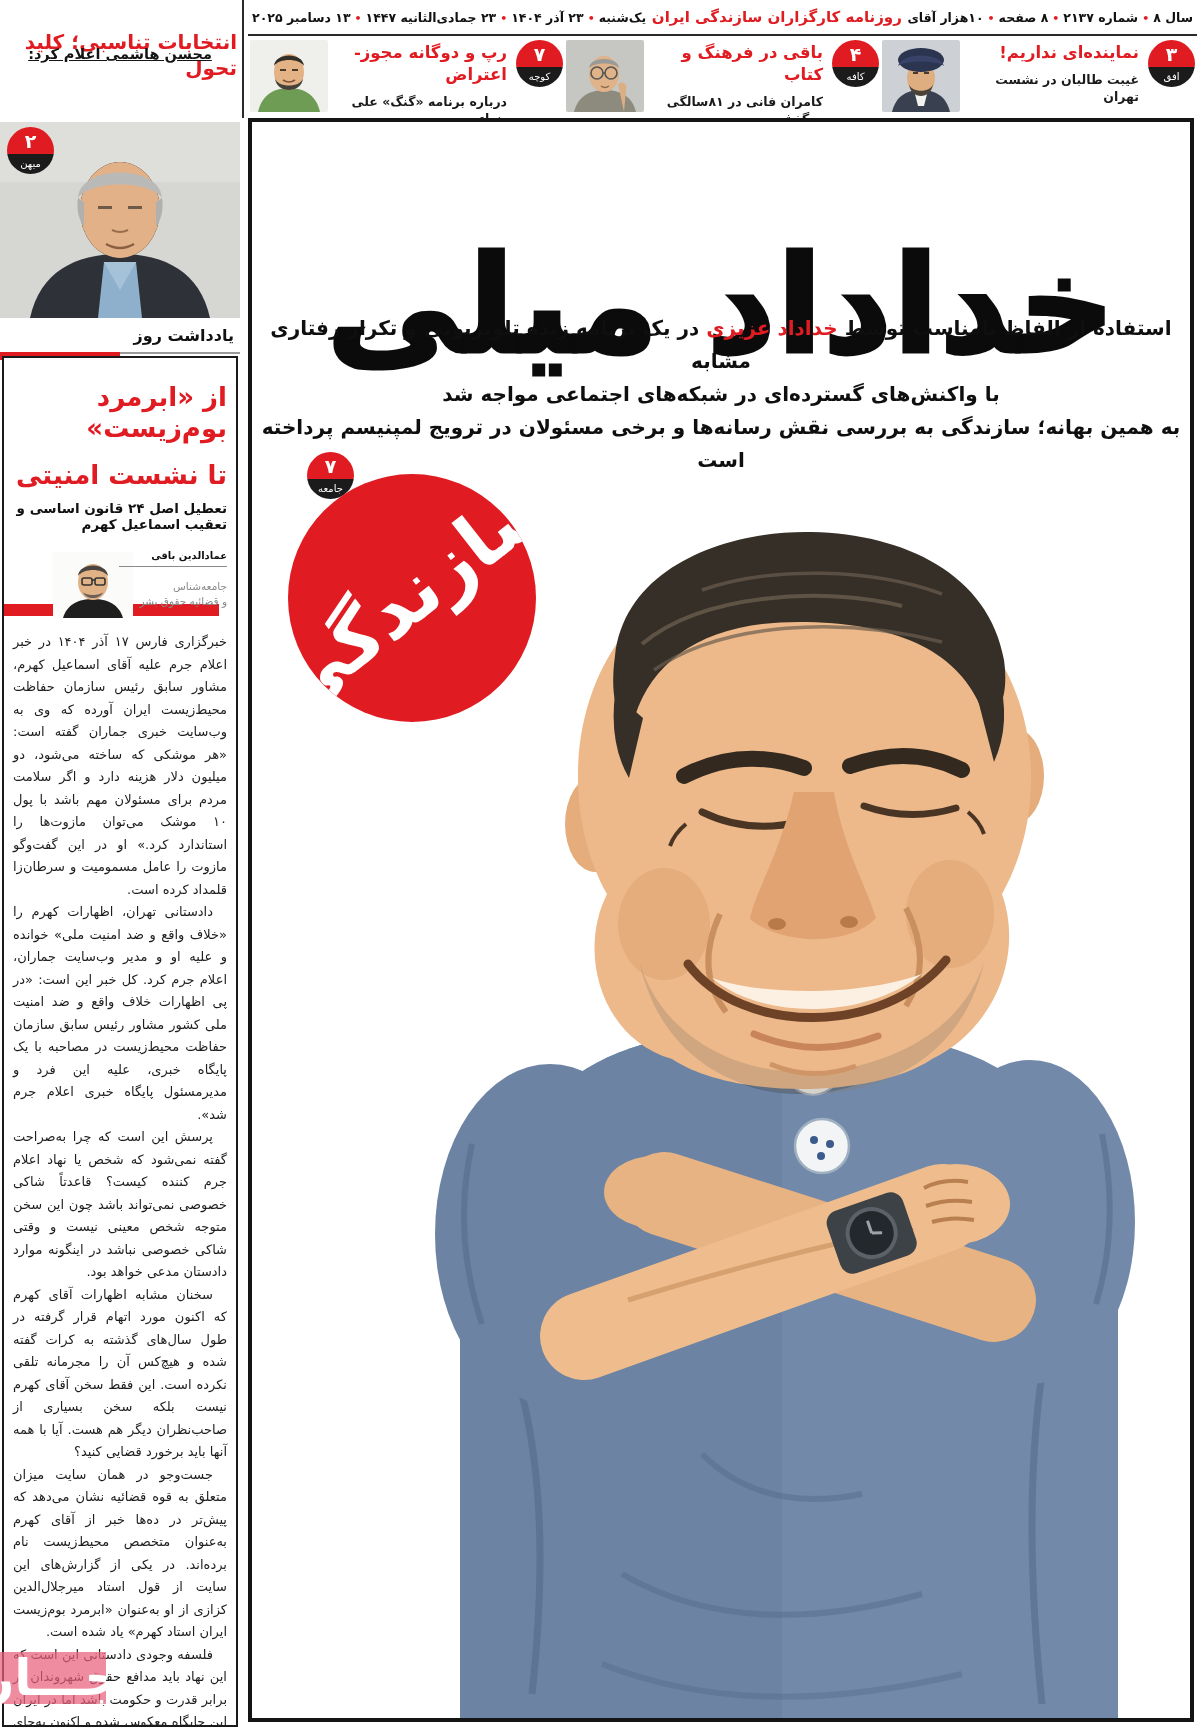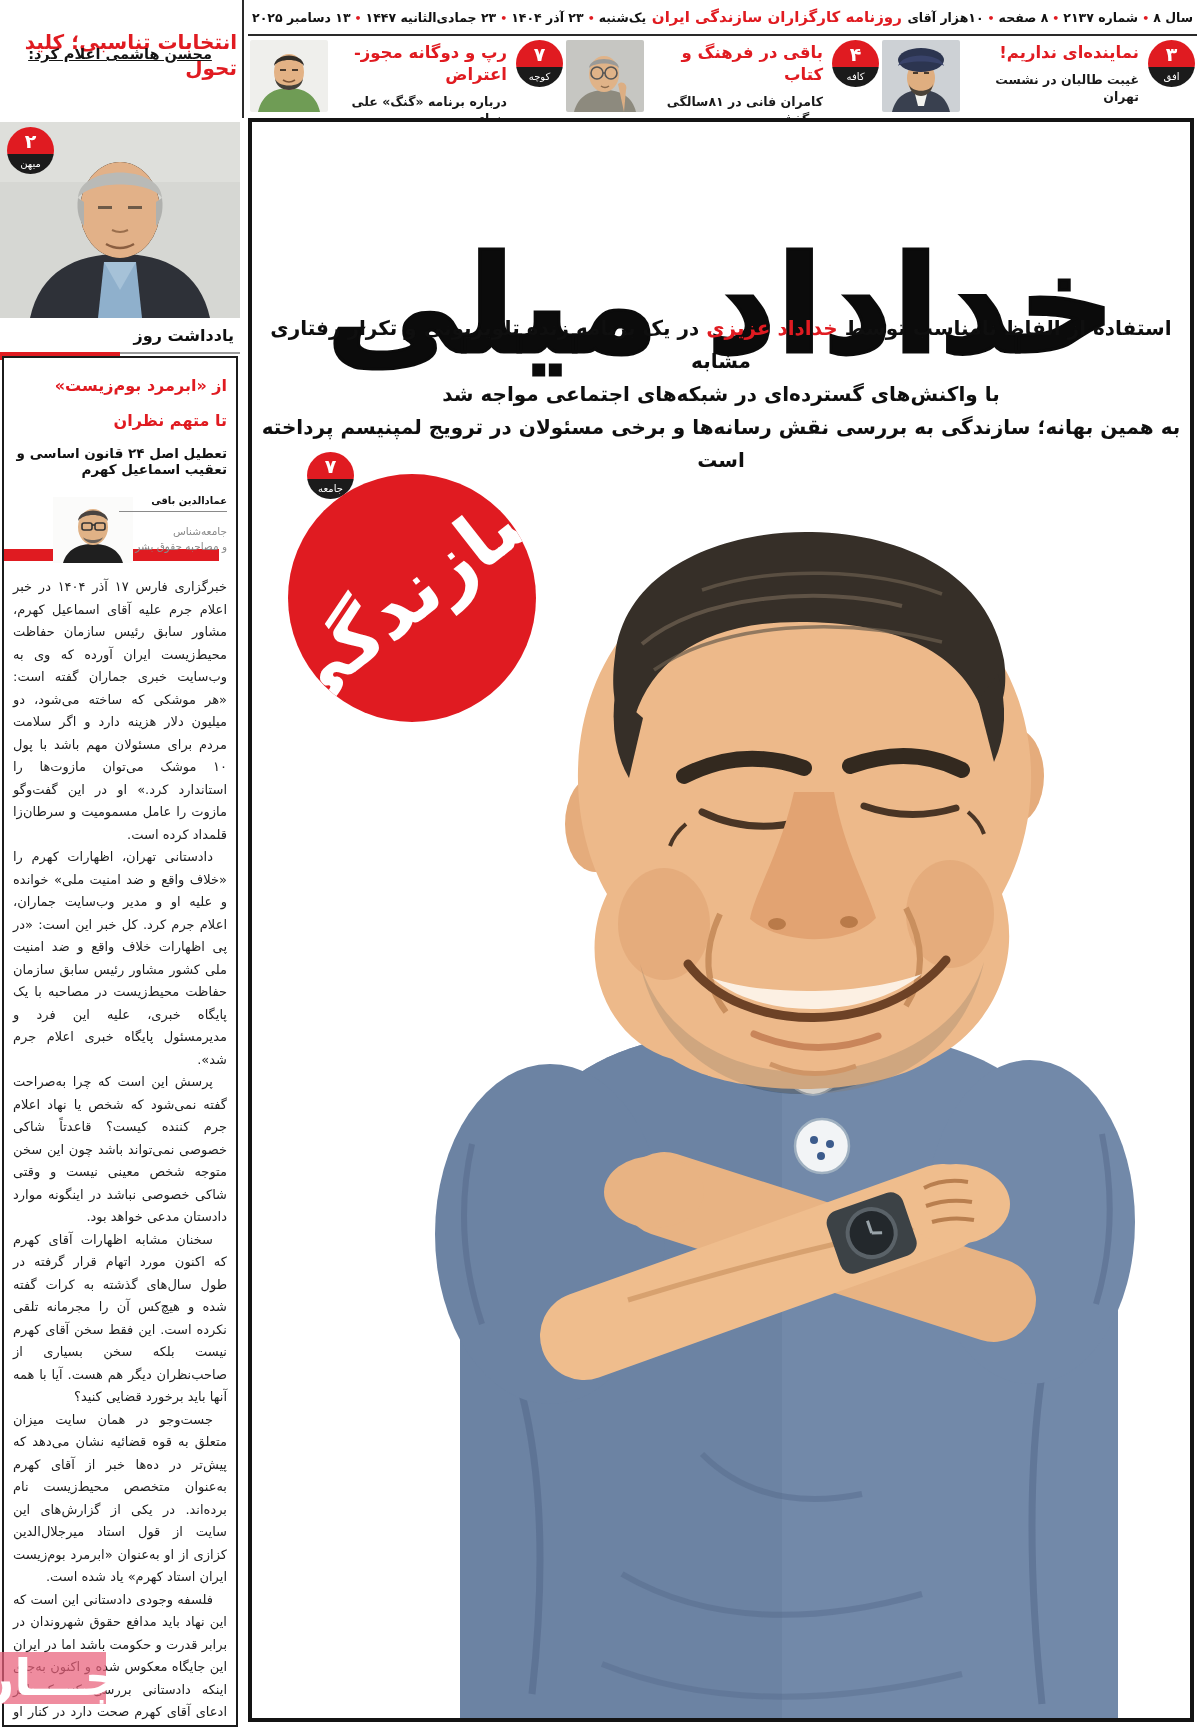--- a/index.html
+++ b/index.html
@@ -46,21 +46,21 @@
   .lt-badge{position:absolute;top:5px;right:186px;}
   .note-head{
     position:absolute;top:326px;left:0;width:240px;height:28px;box-sizing:border-box;
     border-bottom:2px solid #9a9a9a;font-size:16px;font-weight:bold;text-align:right;padding-right:6px;
   }
   .note-head .redbar{position:absolute;left:0;bottom:-8px;width:120px;height:8px;background:var(--accent);}
   .notebox{
     position:absolute;top:356px;left:2px;width:236px;height:1371px;box-sizing:border-box;
     border:2.5px solid #1b1b1b;background:#fff;overflow:hidden;padding:8px 9px;
   }
-  .nb-title{color:var(--accent);font-size:16px;line-height:31px;font-weight:bold;text-align:right;margin-top:4px;}
+  .nb-title{color:var(--accent);font-size:26px;line-height:31px;font-weight:bold;text-align:right;margin-top:16px;}
   .nb-sub{font-size:13.5px;font-weight:bold;text-align:right;margin-top:9px;color:#111;}
   .author{position:relative;height:72px;margin-top:14px;}
   .author .redband{position:absolute;left:-9px;right:8px;bottom:2px;height:12px;background:var(--accent);}
   .author .a-photo{position:absolute;left:40px;bottom:0;width:80px;height:66px;}
   .author .a-name{position:absolute;right:0;top:4px;width:108px;font-size:10px;font-weight:bold;text-align:right;border-bottom:1.5px solid #8a8a8a;padding-bottom:5px;}
   .author .a-role{position:absolute;right:0;top:33px;font-size:10.5px;color:#8a8a8a;text-align:right;line-height:15px;}
   .nb-body{margin-top:13px;font-size:13px;line-height:22.5px;text-align:justify;color:#1d1d1d;}
   .nb-body p{margin:0;text-indent:14px;}
   .nb-body p:first-child{text-indent:0;}
   .watermark{
@@ -205,41 +205,41 @@
       <div class="s">میهن</div>
     </div>
 
     <div class="note-head">
       <span>یادداشت روز</span>
       <div class="redbar"></div>
     </div>
 
     <div class="notebox">
       <div class="nb-title">از «ابرمرد بوم‌زیست»</div>
-      <div class="nb-title">تا متهم نظران</div>
+      <div class="nb-title">تا نشست امنیتی</div>
       <div class="nb-sub">تعطیل اصل ۲۴ قانون اساسی و تعقیب اسماعیل کهرم</div>
 
       <div class="author">
         <div class="redband"></div>
         <div class="a-photo">
           <svg viewBox="0 0 80 66" width="80" height="66">
             <rect width="80" height="66" fill="#fbfbfa"></rect>
             <path d="M10,66 C14,52 26,47 40,47 C54,47 66,52 70,66 Z" fill="#1f1f1f"></path>
             <ellipse cx="40" cy="30" rx="15" ry="18" fill="#e0b286"></ellipse>
             <path d="M25,24 C26,10 54,10 55,24 C49,16 31,16 25,24 Z" fill="#4a4440"></path>
             <rect x="29" y="26" width="10" height="7" rx="2" fill="none" stroke="#333" stroke-width="1.6"></rect>
             <rect x="42" y="26" width="10" height="7" rx="2" fill="none" stroke="#333" stroke-width="1.6"></rect>
             <line x1="39" y1="28" x2="42" y2="28" stroke="#333" stroke-width="1.6"></line>
             <path d="M30,40 C33,48 47,48 50,40 C47,44 33,44 30,40 Z" fill="#6a6058"></path>
           </svg>
         </div>
         <div class="a-name">عمادالدین باقی</div>
         <div class="a-role">
           <div>جامعه‌شناس</div>
-          <div>و مصاحبه حقوق بشر</div>
+          <div>و قضائیه حقوق بشر</div>
         </div>
       </div>
 
       <div class="nb-body">
           <p>خبرگزاری فارس ۱۷ آذر ۱۴۰۴ در خبر اعلام جرم علیه آقای اسماعیل کهرم، مشاور سابق رئیس سازمان حفاظت محیط‌زیست ایران آورده که وی به وب‌سایت خبری جماران گفته است: «هر موشکی که ساخته می‌شود، دو میلیون دلار هزینه دارد و اگر سلامت مردم برای مسئولان مهم باشد با پول ۱۰ موشک می‌توان مازوت‌ها را استاندارد کرد.» او در این گفت‌وگو مازوت را عامل مسمومیت و سرطان‌زا قلمداد کرده است.</p>
           <p>دادستانی تهران، اظهارات کهرم را «خلاف واقع و ضد امنیت ملی» خوانده و علیه او و مدیر وب‌سایت جماران، اعلام جرم کرد. کل خبر این است: «در پی اظهارات خلاف واقع و ضد امنیت ملی کشور مشاور رئیس سابق سازمان حفاظت محیط‌زیست در مصاحبه با یک پایگاه خبری، علیه این فرد و مدیرمسئول پایگاه خبری اعلام جرم شد».</p>
           <p>پرسش این است که چرا به‌صراحت گفته نمی‌شود که شخص یا نهاد اعلام جرم کننده کیست؟ قاعدتاً شاکی خصوصی نمی‌تواند باشد چون این سخن متوجه شخص معینی نیست و وقتی شاکی خصوصی نباشد در اینگونه موارد دادستان مدعی خواهد بود.</p>
           <p>سخنان مشابه اظهارات آقای کهرم که اکنون مورد اتهام قرار گرفته در طول سال‌های گذشته به کرات گفته شده و هیچ‌کس آن را مجرمانه تلقی نکرده است. این فقط سخن آقای کهرم نیست بلکه سخن بسیاری از صاحب‌نظران دیگر هم هست. آیا با همه آنها باید برخورد قضایی کنید؟</p>
           <p>جست‌وجو در همان سایت میزان متعلق به قوه قضائیه نشان می‌دهد که پیش‌تر در ده‌ها خبر از آقای کهرم به‌عنوان متخصص محیط‌زیست نام برده‌اند. در یکی از گزارش‌های این سایت از قول استاد میرجلال‌الدین کزازی از او به‌عنوان «ابرمرد بوم‌زیست ایران استاد کهرم» یاد شده است.</p>
           <p>فلسفه وجودی دادستانی این است که این نهاد باید مدافع حقوق شهروندان در برابر قدرت و حکومت باشد اما در ایران این جایگاه معکوس شده و اکنون به‌جای اینکه دادستانی بررسی کند که اگر ادعای آقای کهرم صحت دارد در کنار او قرار بگیرد، شاکی او می‌شود.</p>

